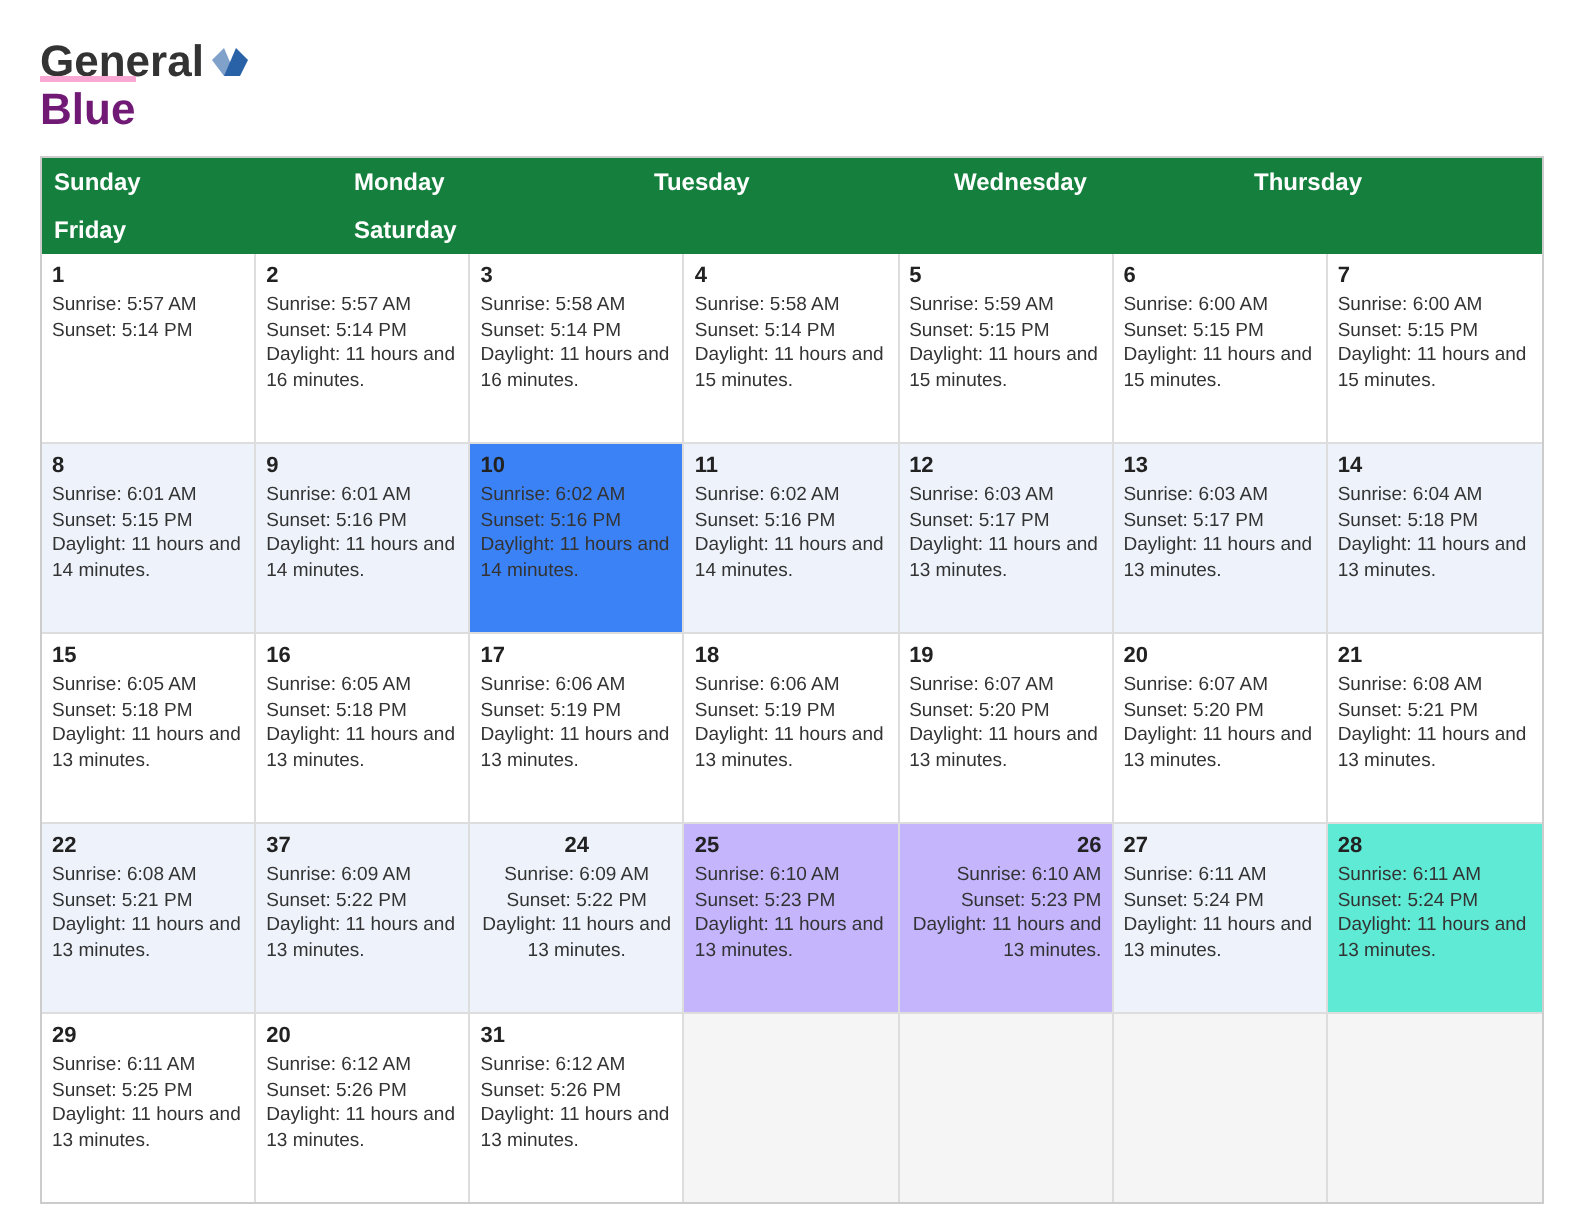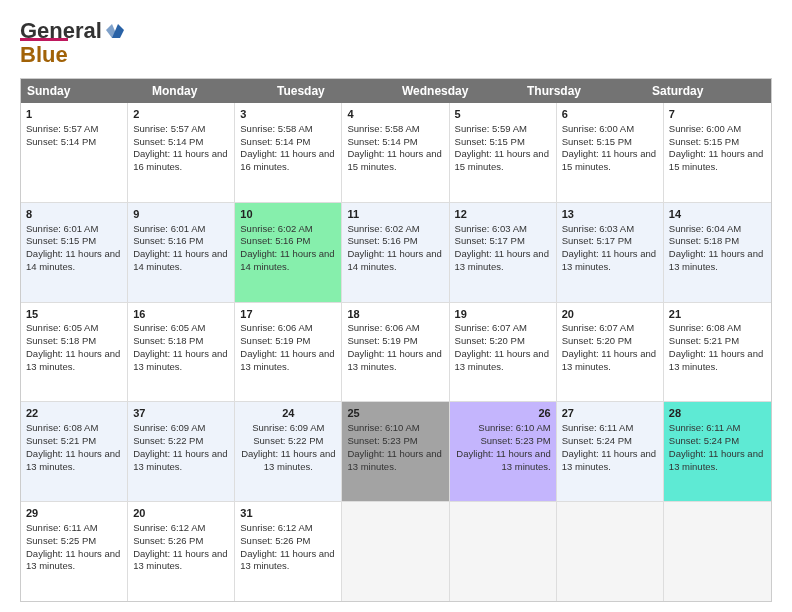--- a/index.html
+++ b/index.html
@@ -42,22 +42,22 @@
       margin-top: 2px;
     }
     .calendar {
       flex: 1;
       display: flex;
       flex-direction: column;
       border: 1px solid #ccc;
     }
     .cal-header {
       display: grid;
-      grid-template-columns: repeat(6, 1fr);
-      background: #737373;
+      grid-template-columns: repeat(5, 1fr);
+      background: #15803d;
     }
     .cal-header-cell {
       color: #fff;
       font-size: 12px;
       font-weight: bold;
       padding: 5px 6px;
       text-align: left;
     }
     .cal-body {
       display: flex;
@@ -108,70 +108,71 @@
 <div class="page">
   <div class="header">
     <div class="logo">
       <div style="display:flex;align-items:center;gap:2px;">
         <span style="font-size:22px;font-weight:bold;color:#333;">General</span>
         <svg width="22" height="22" viewBox="0 0 22 22">
           <polygon points="8,18 14,4 20,10 16,18" fill="#2962a6"></polygon>
           <polygon points="8,18 2,10 8,4 14,18" fill="#2962a6" opacity="0.6"></polygon>
         </svg>
       </div>
-      <div style="font-size:22px;font-weight:bold;color:#a16207;margin-top:-6px;border-top:3px solid #be185d;padding-top:1px;">Blue</div>
+      <div style="font-size:22px;font-weight:bold;color:#701a75;margin-top:-6px;border-top:3px solid #f9a8d4;padding-top:1px;">Blue</div>
     </div>
     <div class="title-area">
       <div class="month-year"></div>
       <div class="location"></div>
     </div>
   </div>
 
   <div class="calendar">
     <div class="cal-header">
     <div class="cal-header-cell">Sunday</div>
         <div class="cal-header-cell">Monday</div>
         <div class="cal-header-cell">Tuesday</div>
         <div class="cal-header-cell">Wednesday</div>
         <div class="cal-header-cell">Thursday</div>
+        <div class="cal-header-cell">Friday</div>
         <div class="cal-header-cell">Saturday</div>
       </div>
     <div class="cal-body">
     <div class="cal-row">
           <div class="cal-cell"><span class="day-num">1</span><span>Sunrise: 5:57 AM</span><br><span>Sunset: 5:14 PM</span><br></div>
           <div class="cal-cell"><span class="day-num">2</span><span>Sunrise: 5:57 AM</span><br><span>Sunset: 5:14 PM</span><br><span>Daylight: 11 hours and 16 minutes.</span></div>
           <div class="cal-cell"><span class="day-num">3</span><span>Sunrise: 5:58 AM</span><br><span>Sunset: 5:14 PM</span><br><span>Daylight: 11 hours and 16 minutes.</span></div>
           <div class="cal-cell"><span class="day-num">4</span><span>Sunrise: 5:58 AM</span><br><span>Sunset: 5:14 PM</span><br><span>Daylight: 11 hours and 15 minutes.</span></div>
           <div class="cal-cell"><span class="day-num">5</span><span>Sunrise: 5:59 AM</span><br><span>Sunset: 5:15 PM</span><br><span>Daylight: 11 hours and 15 minutes.</span></div>
           <div class="cal-cell"><span class="day-num">6</span><span>Sunrise: 6:00 AM</span><br><span>Sunset: 5:15 PM</span><br><span>Daylight: 11 hours and 15 minutes.</span></div>
           <div class="cal-cell"><span class="day-num">7</span><span>Sunrise: 6:00 AM</span><br><span>Sunset: 5:15 PM</span><br><span>Daylight: 11 hours and 15 minutes.</span></div>
         </div>
         <div class="cal-row">
           <div class="cal-cell" style="background: rgb(238, 243, 251);"><span class="day-num">8</span><span>Sunrise: 6:01 AM</span><br><span>Sunset: 5:15 PM</span><br><span>Daylight: 11 hours and 14 minutes.</span></div>
           <div class="cal-cell" style="background: rgb(238, 243, 251);"><span class="day-num">9</span><span>Sunrise: 6:01 AM</span><br><span>Sunset: 5:16 PM</span><br><span>Daylight: 11 hours and 14 minutes.</span></div>
-          <div class="cal-cell" style="background: #86efac;"><span class="day-num">10</span><span>Sunrise: 6:02 AM</span><br><span>Sunset: 5:16 PM</span><br><span>Daylight: 11 hours and 14 minutes.</span></div>
+          <div class="cal-cell" style="background: #3b82f6;"><span class="day-num">10</span><span>Sunrise: 6:02 AM</span><br><span>Sunset: 5:16 PM</span><br><span>Daylight: 11 hours and 14 minutes.</span></div>
           <div class="cal-cell" style="background: rgb(238, 243, 251);"><span class="day-num">11</span><span>Sunrise: 6:02 AM</span><br><span>Sunset: 5:16 PM</span><br><span>Daylight: 11 hours and 14 minutes.</span></div>
           <div class="cal-cell" style="background: rgb(238, 243, 251);"><span class="day-num">12</span><span>Sunrise: 6:03 AM</span><br><span>Sunset: 5:17 PM</span><br><span>Daylight: 11 hours and 13 minutes.</span></div>
           <div class="cal-cell" style="background: rgb(238, 243, 251);"><span class="day-num">13</span><span>Sunrise: 6:03 AM</span><br><span>Sunset: 5:17 PM</span><br><span>Daylight: 11 hours and 13 minutes.</span></div>
           <div class="cal-cell" style="background: rgb(238, 243, 251);"><span class="day-num">14</span><span>Sunrise: 6:04 AM</span><br><span>Sunset: 5:18 PM</span><br><span>Daylight: 11 hours and 13 minutes.</span></div>
         </div>
         <div class="cal-row">
           <div class="cal-cell"><span class="day-num">15</span><span>Sunrise: 6:05 AM</span><br><span>Sunset: 5:18 PM</span><br><span>Daylight: 11 hours and 13 minutes.</span></div>
           <div class="cal-cell"><span class="day-num">16</span><span>Sunrise: 6:05 AM</span><br><span>Sunset: 5:18 PM</span><br><span>Daylight: 11 hours and 13 minutes.</span></div>
           <div class="cal-cell"><span class="day-num">17</span><span>Sunrise: 6:06 AM</span><br><span>Sunset: 5:19 PM</span><br><span>Daylight: 11 hours and 13 minutes.</span></div>
           <div class="cal-cell"><span class="day-num">18</span><span>Sunrise: 6:06 AM</span><br><span>Sunset: 5:19 PM</span><br><span>Daylight: 11 hours and 13 minutes.</span></div>
           <div class="cal-cell"><span class="day-num">19</span><span>Sunrise: 6:07 AM</span><br><span>Sunset: 5:20 PM</span><br><span>Daylight: 11 hours and 13 minutes.</span></div>
           <div class="cal-cell"><span class="day-num">20</span><span>Sunrise: 6:07 AM</span><br><span>Sunset: 5:20 PM</span><br><span>Daylight: 11 hours and 13 minutes.</span></div>
           <div class="cal-cell"><span class="day-num">21</span><span>Sunrise: 6:08 AM</span><br><span>Sunset: 5:21 PM</span><br><span>Daylight: 11 hours and 13 minutes.</span></div>
         </div>
         <div class="cal-row">
           <div class="cal-cell" style="background: rgb(238, 243, 251);"><span class="day-num">22</span><span>Sunrise: 6:08 AM</span><br><span>Sunset: 5:21 PM</span><br><span>Daylight: 11 hours and 13 minutes.</span></div>
           <div class="cal-cell" style="background: rgb(238, 243, 251);"><span class="day-num">37</span><span>Sunrise: 6:09 AM</span><br><span>Sunset: 5:22 PM</span><br><span>Daylight: 11 hours and 13 minutes.</span></div>
           <div class="cal-cell" style="background: rgb(238, 243, 251); text-align: center;"><span class="day-num">24</span><span>Sunrise: 6:09 AM</span><br><span>Sunset: 5:22 PM</span><br><span>Daylight: 11 hours and 13 minutes.</span></div>
-          <div class="cal-cell" style="background: #a3a3a3;"><span class="day-num">25</span><span>Sunrise: 6:10 AM</span><br><span>Sunset: 5:23 PM</span><br><span>Daylight: 11 hours and 13 minutes.</span></div>
+          <div class="cal-cell" style="background: #c4b5fd;"><span class="day-num">25</span><span>Sunrise: 6:10 AM</span><br><span>Sunset: 5:23 PM</span><br><span>Daylight: 11 hours and 13 minutes.</span></div>
           <div class="cal-cell" style="background: #c4b5fd; text-align: right;"><span class="day-num">26</span><span>Sunrise: 6:10 AM</span><br><span>Sunset: 5:23 PM</span><br><span>Daylight: 11 hours and 13 minutes.</span></div>
           <div class="cal-cell" style="background: rgb(238, 243, 251);"><span class="day-num">27</span><span>Sunrise: 6:11 AM</span><br><span>Sunset: 5:24 PM</span><br><span>Daylight: 11 hours and 13 minutes.</span></div>
           <div class="cal-cell" style="background: #5eead4;"><span class="day-num">28</span><span>Sunrise: 6:11 AM</span><br><span>Sunset: 5:24 PM</span><br><span>Daylight: 11 hours and 13 minutes.</span></div>
         </div>
         <div class="cal-row">
           <div class="cal-cell"><span class="day-num">29</span><span>Sunrise: 6:11 AM</span><br><span>Sunset: 5:25 PM</span><br><span>Daylight: 11 hours and 13 minutes.</span></div>
           <div class="cal-cell"><span class="day-num">20</span><span>Sunrise: 6:12 AM</span><br><span>Sunset: 5:26 PM</span><br><span>Daylight: 11 hours and 13 minutes.</span></div>
           <div class="cal-cell"><span class="day-num">31</span><span>Sunrise: 6:12 AM</span><br><span>Sunset: 5:26 PM</span><br><span>Daylight: 11 hours and 13 minutes.</span></div>
           <div class="cal-cell empty"></div>
           <div class="cal-cell empty"></div>

